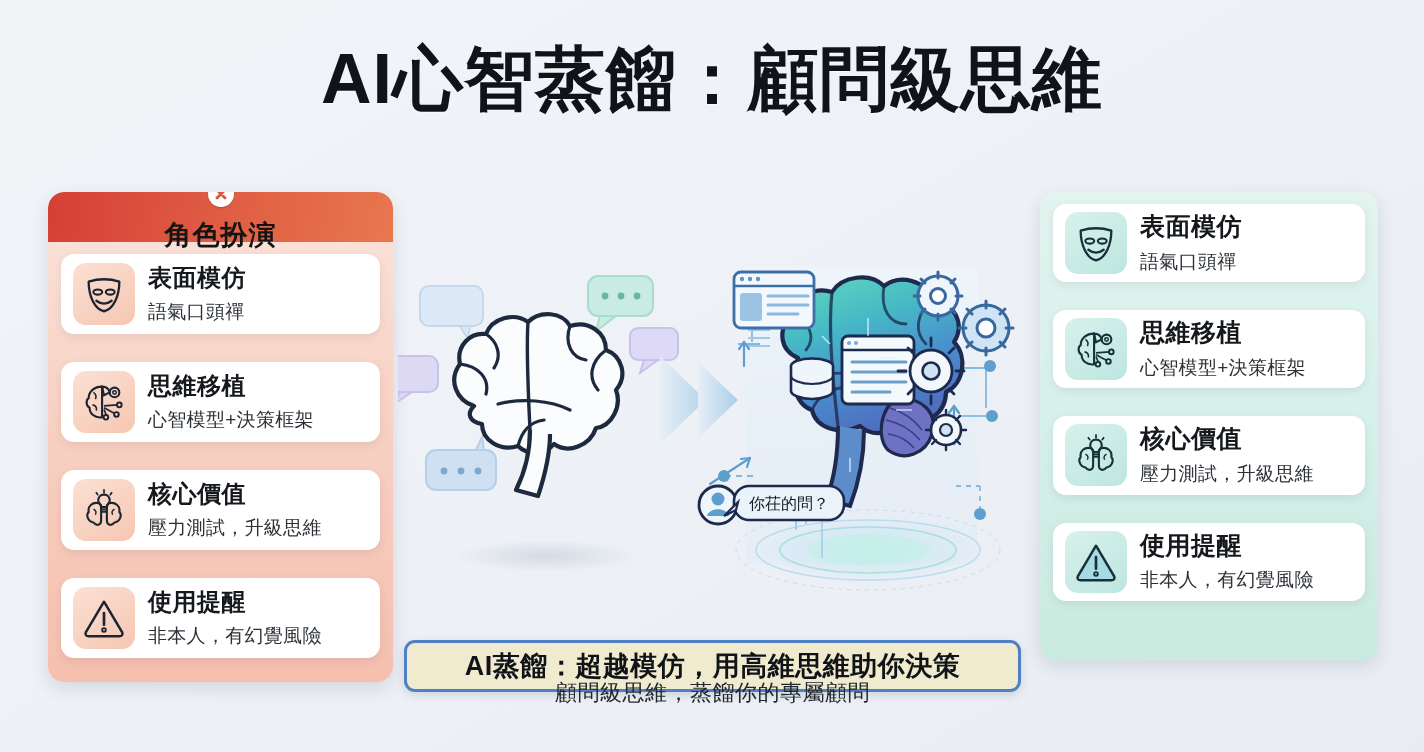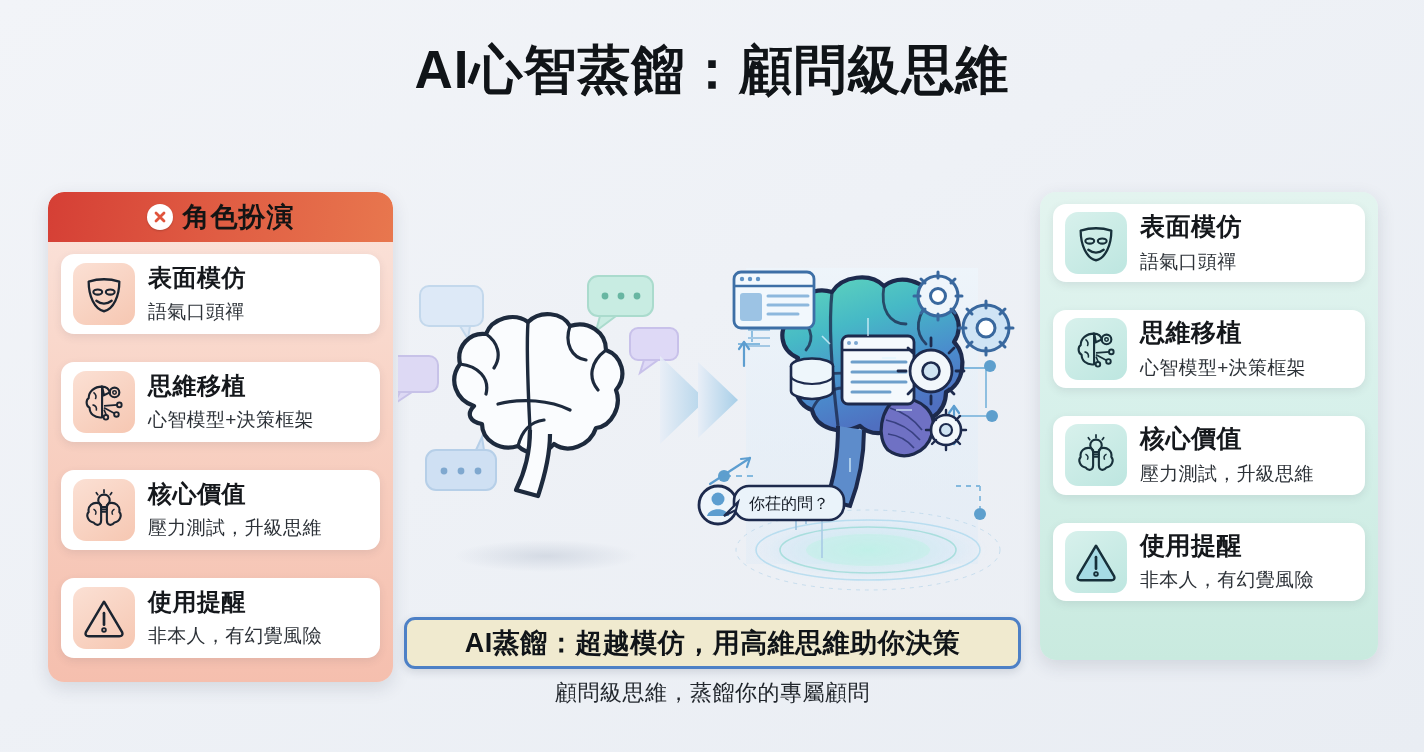--- a/index.html
+++ b/index.html
@@ -9,21 +9,21 @@
     overflow: hidden;
   }
   body {
     background: linear-gradient(150deg, #f2f4f8 0%, #eef1f6 45%, #e9edf3 100%);
     position: relative;
   }
 
   
   #header { position: absolute; left: 0; top: 40px; width: 1424px; text-align: center; }
   #main-title {
-    font-size: 53px; font-weight: 700; color: #101418;
+    font-size: 70px; font-weight: 700; color: #101418;
     letter-spacing: 1px; line-height: 1.12;
     text-shadow: 0 1px 0 rgba(255,255,255,.7);
   }
   #subtitle {
     margin-top: 14px; font-size: 27px; color: #2b3138; font-weight: 400;
     letter-spacing: .5px;
   }
 
   
   .panel {
@@ -32,21 +32,21 @@
   }
   #panel-left  { left: 48px;  width: 345px; height: 490px;
                  background: linear-gradient(180deg,#fbe4dc 0%, #f8d2c4 45%, #f5bfae 100%); }
   #panel-right { left: 1040px; width: 338px; height: 468px;
                  background: linear-gradient(180deg,#e3f4ef 0%, #d6f0ea 50%, #c9eadf 100%); }
 
   .panel-header {
     height: 50px; display: flex; align-items: center; justify-content: center;
     gap: 10px; border-radius: 16px 16px 0 0;
   }
-  #panel-left .panel-header  { background: linear-gradient(100deg,#d53f35 0%, #df5a42 45%, #e8774e 100%); }
+  #panel-left .panel-header  { background: linear-gradient(100deg,#d53f35 0%, #df5a42 45%, #e8774e 100%); flex-direction: column; }
   #panel-right .panel-header { background: linear-gradient(100deg,#3a72b5 0%, #3596b2 55%, #2fbca5 100%); }
 
   .hdr-badge {
     width: 26px; height: 26px; border-radius: 50%; background: #ffffff;
     display: flex; align-items: center; justify-content: center; flex: none;
     box-shadow: 0 1px 2px rgba(0,0,0,.18);
   }
   .hdr-title { font-size: 27px; font-weight: 700; letter-spacing: 1px; }
   #panel-left  .hdr-title { color: #141414; }
   #panel-right .hdr-title { color: #ffffff; text-shadow: 0 1px 2px rgba(0,0,0,.12); }
@@ -70,21 +70,21 @@
   .item-sub   { font-size: 19px; color: #2d3238; line-height: 1.3; margin-top: 8px; letter-spacing: .3px; }
   #panel-right .item-title { font-size: 25px; }
   #panel-right .item-sub   { font-size: 19px; }
 
   
   #center-art { position: absolute; left: 398px; top: 258px; width: 640px; height: 350px; }
   #center-art svg { display: block; }
 
   
   #banner {
-    position: absolute; left: 404px; top: 617px; width: 617px; height: 52px;
+    position: absolute; left: 404px; top: 640px; width: 617px; height: 52px;
     background: #f0eacf; border: 3px solid #4d80c6; border-radius: 11px;
     display: flex; align-items: center; justify-content: center;
     box-shadow: 0 3px 9px rgba(50,60,90,.16);
   }
   #banner-text { font-size: 27px; font-weight: 700; color: #101418; letter-spacing: .5px; }
   #caption {
     position: absolute; left: 404px; top: 678px; width: 617px; text-align: center;
     font-size: 22px; color: #22272d; letter-spacing: .5px;
   }
 </style>

